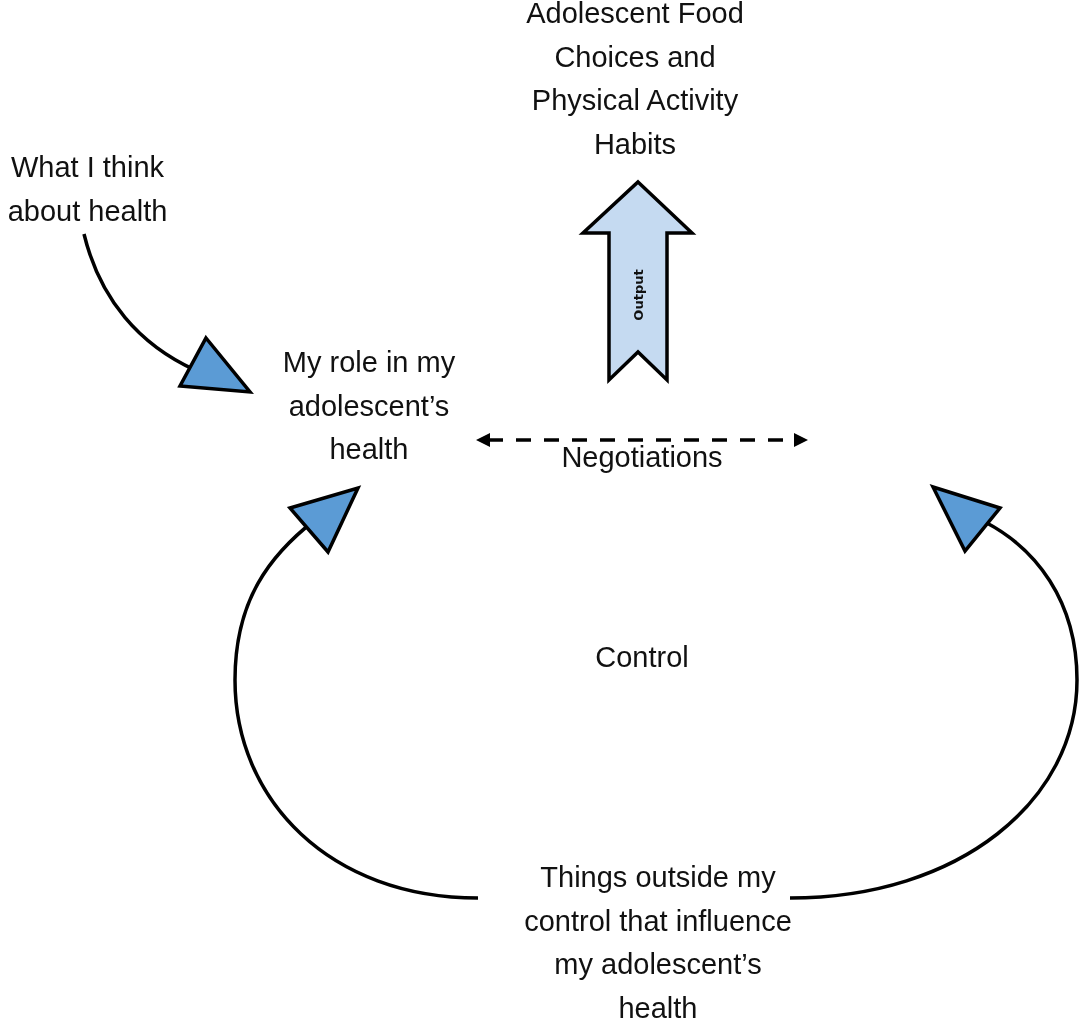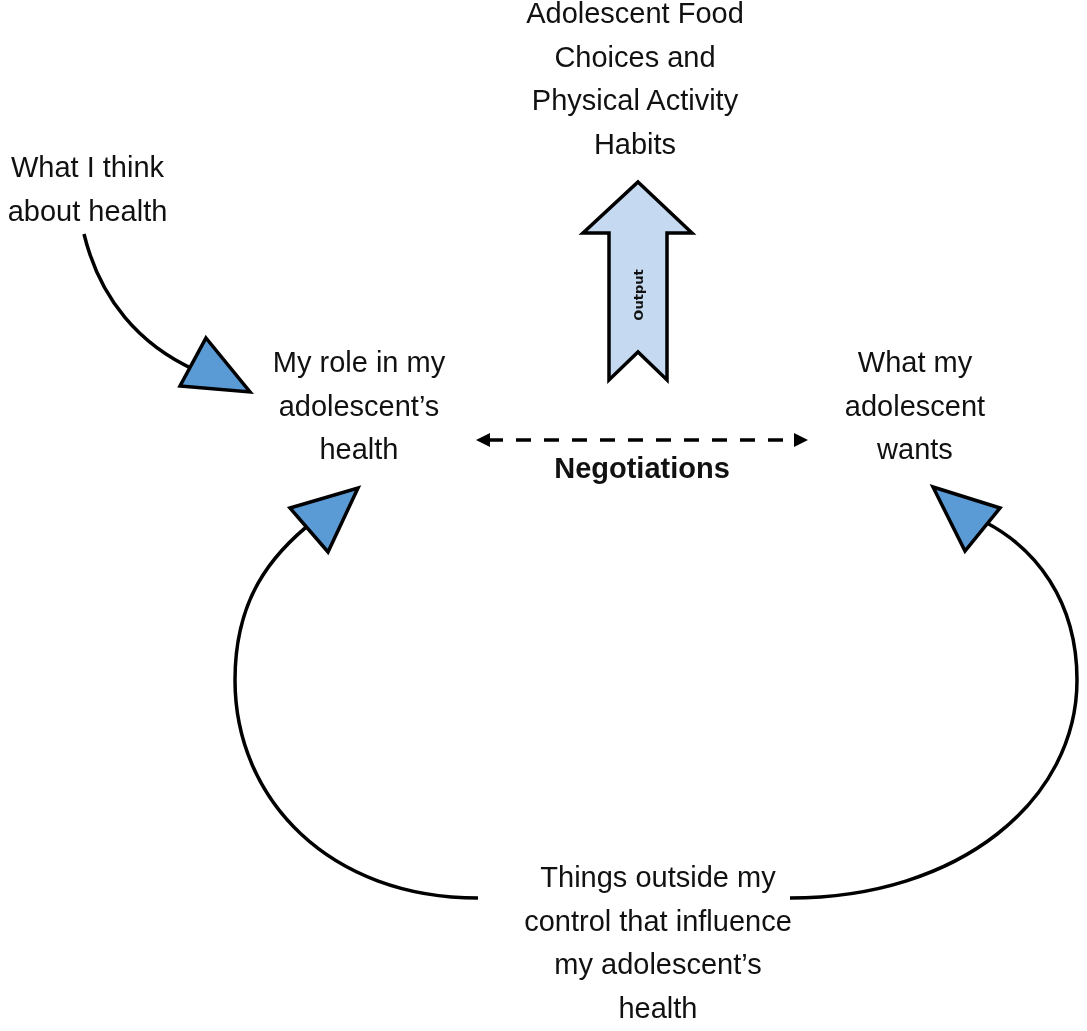--- a/index.html
+++ b/index.html
@@ -47,28 +47,26 @@
   </svg>
 
   <div class="lbl" style="left:485px; top:-8px; width:300px;">Adolescent Food
 Choices and
 Physical Activity
 Habits</div>
 
   <div class="lbl" style="left:-20px; top:146px; width:215px;">What I think
 about health</div>
 
-  <div class="lbl" style="left:244px; top:341px; width:230px;">My role in my
+  <div class="lbl" style="left:254px; top:341px; width:230px;">My role in my
 adolescent’s
 health</div>
 
-  <div class="lbl" style="left:800px; top:341px; width:230px;">What my
-adolescent
-wants</div>
 
-  <div class="lbl" style="left:522px; top:447px; width:240px;font-weight:bold;">Negotiations</div>
+  <div class="lbl" style="left:522px; top:436px; width:240px;">Negotiations</div>
 
+  <div class="lbl" style="left:522px; top:636px; width:240px;">Control</div>
 
   <div class="lbl" style="left:488px; top:856px; width:340px;">Things outside my
 control that influence
 my adolescent’s
 health</div>
 </div>
 
 </body></html>

